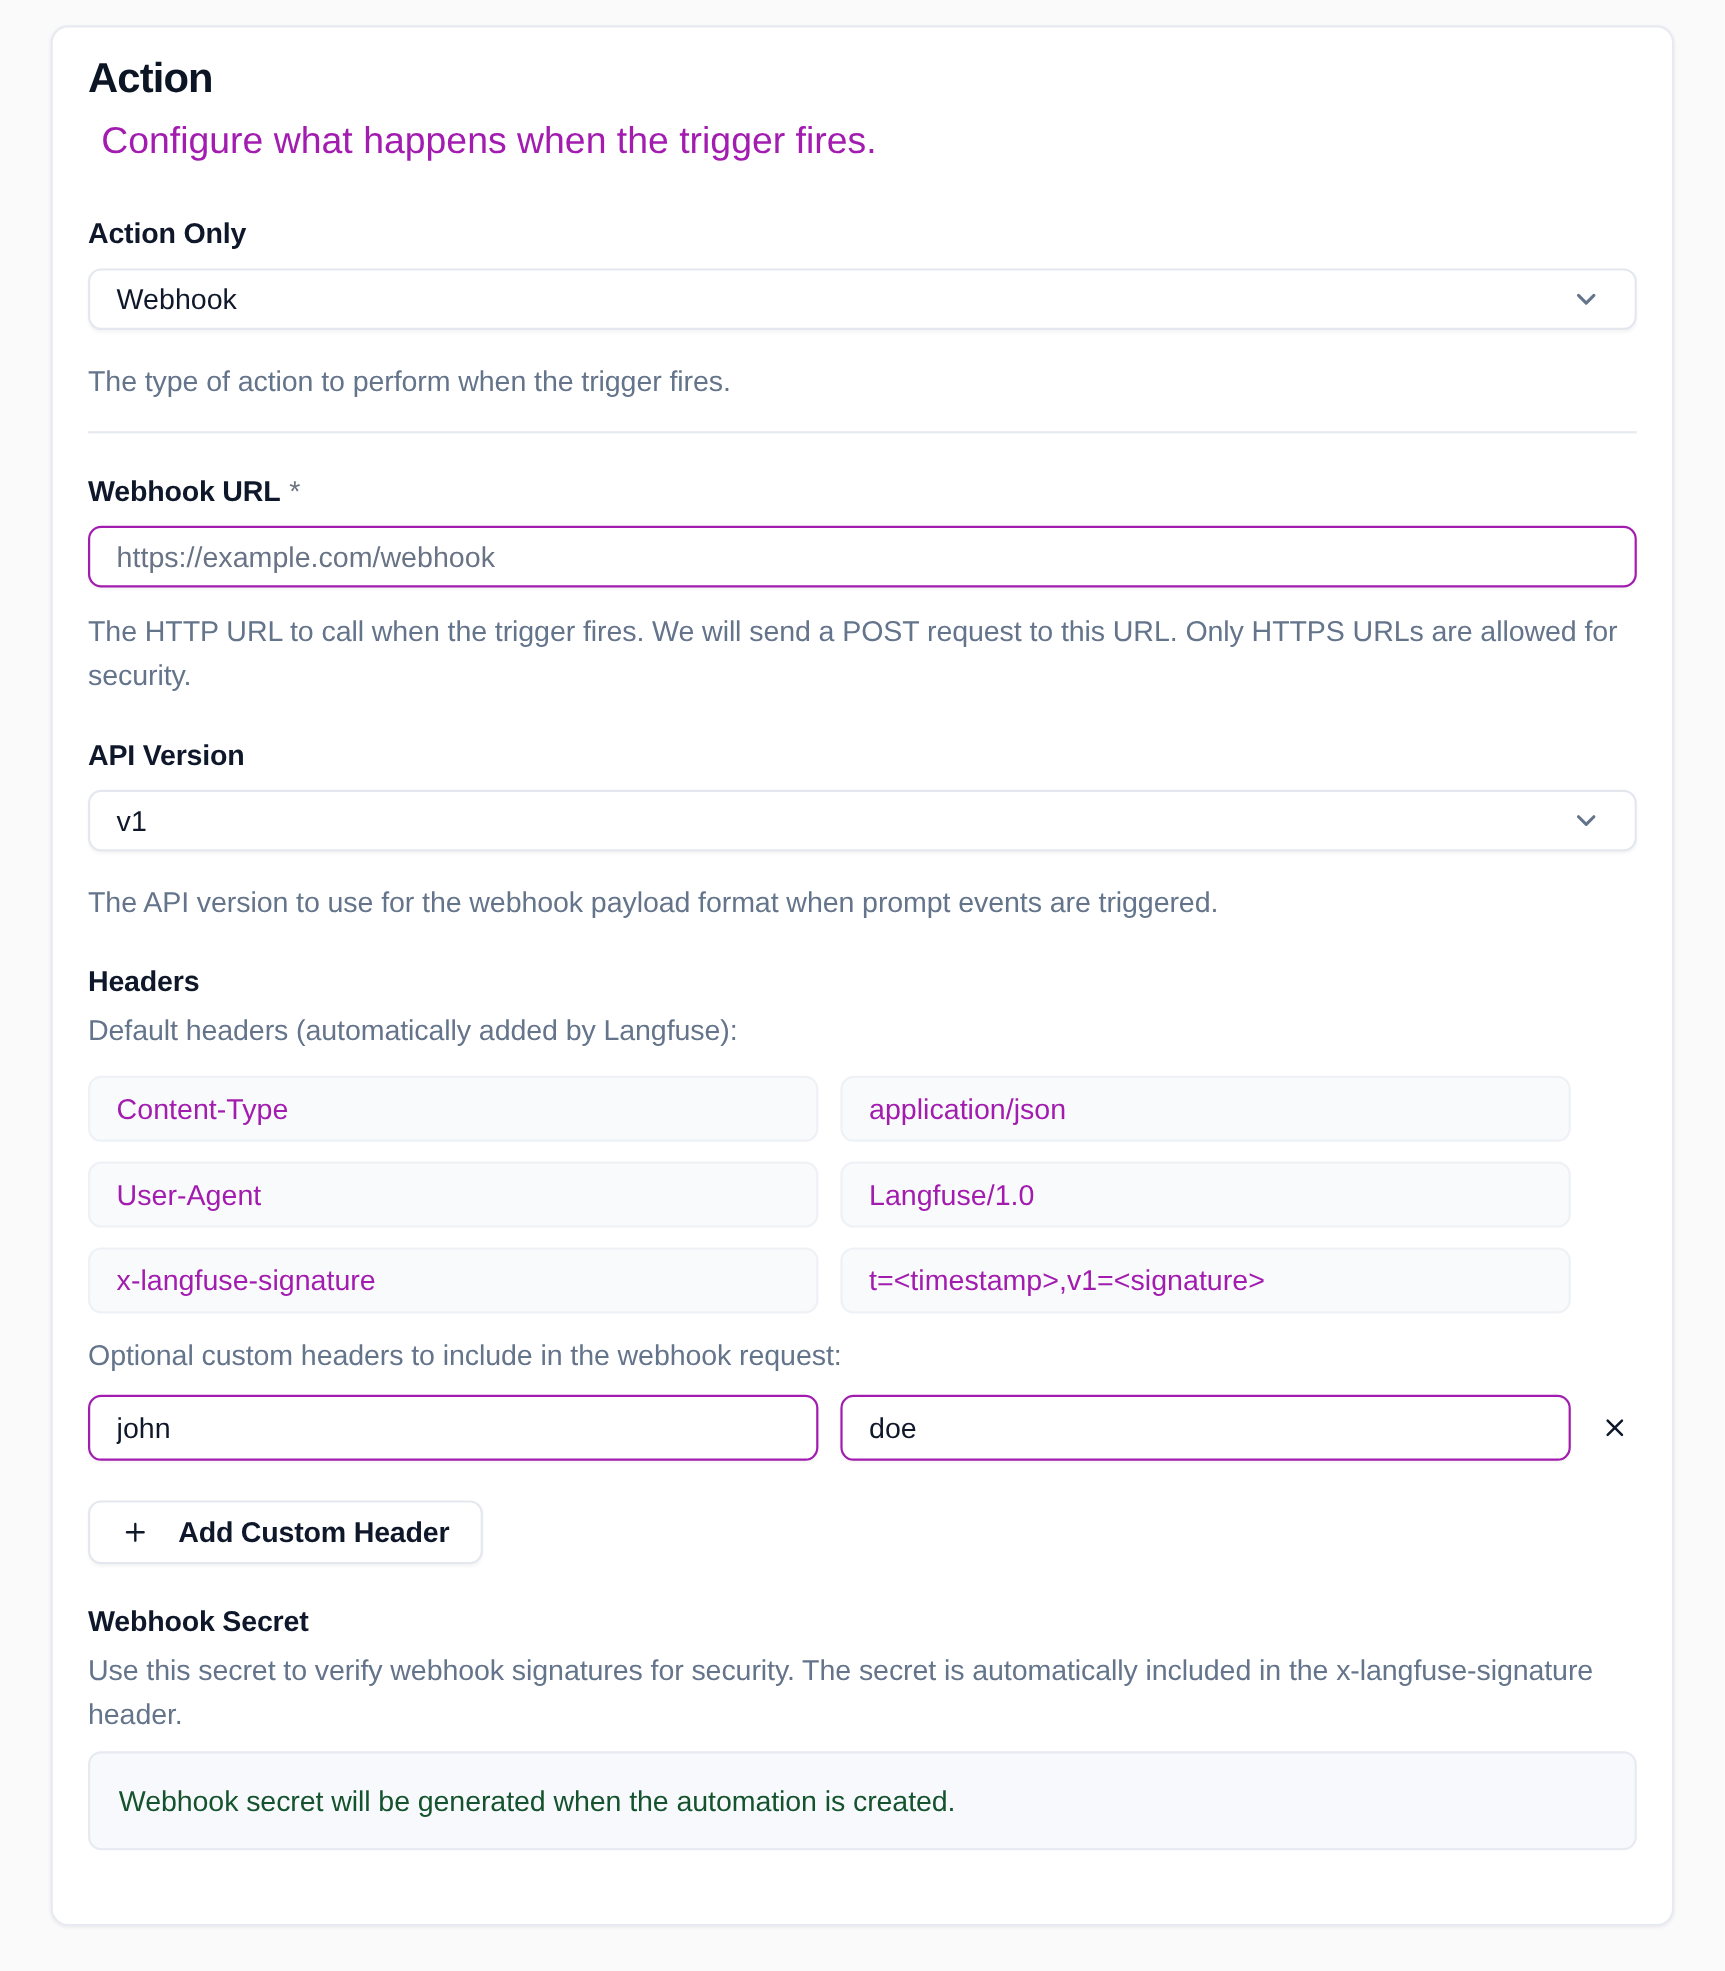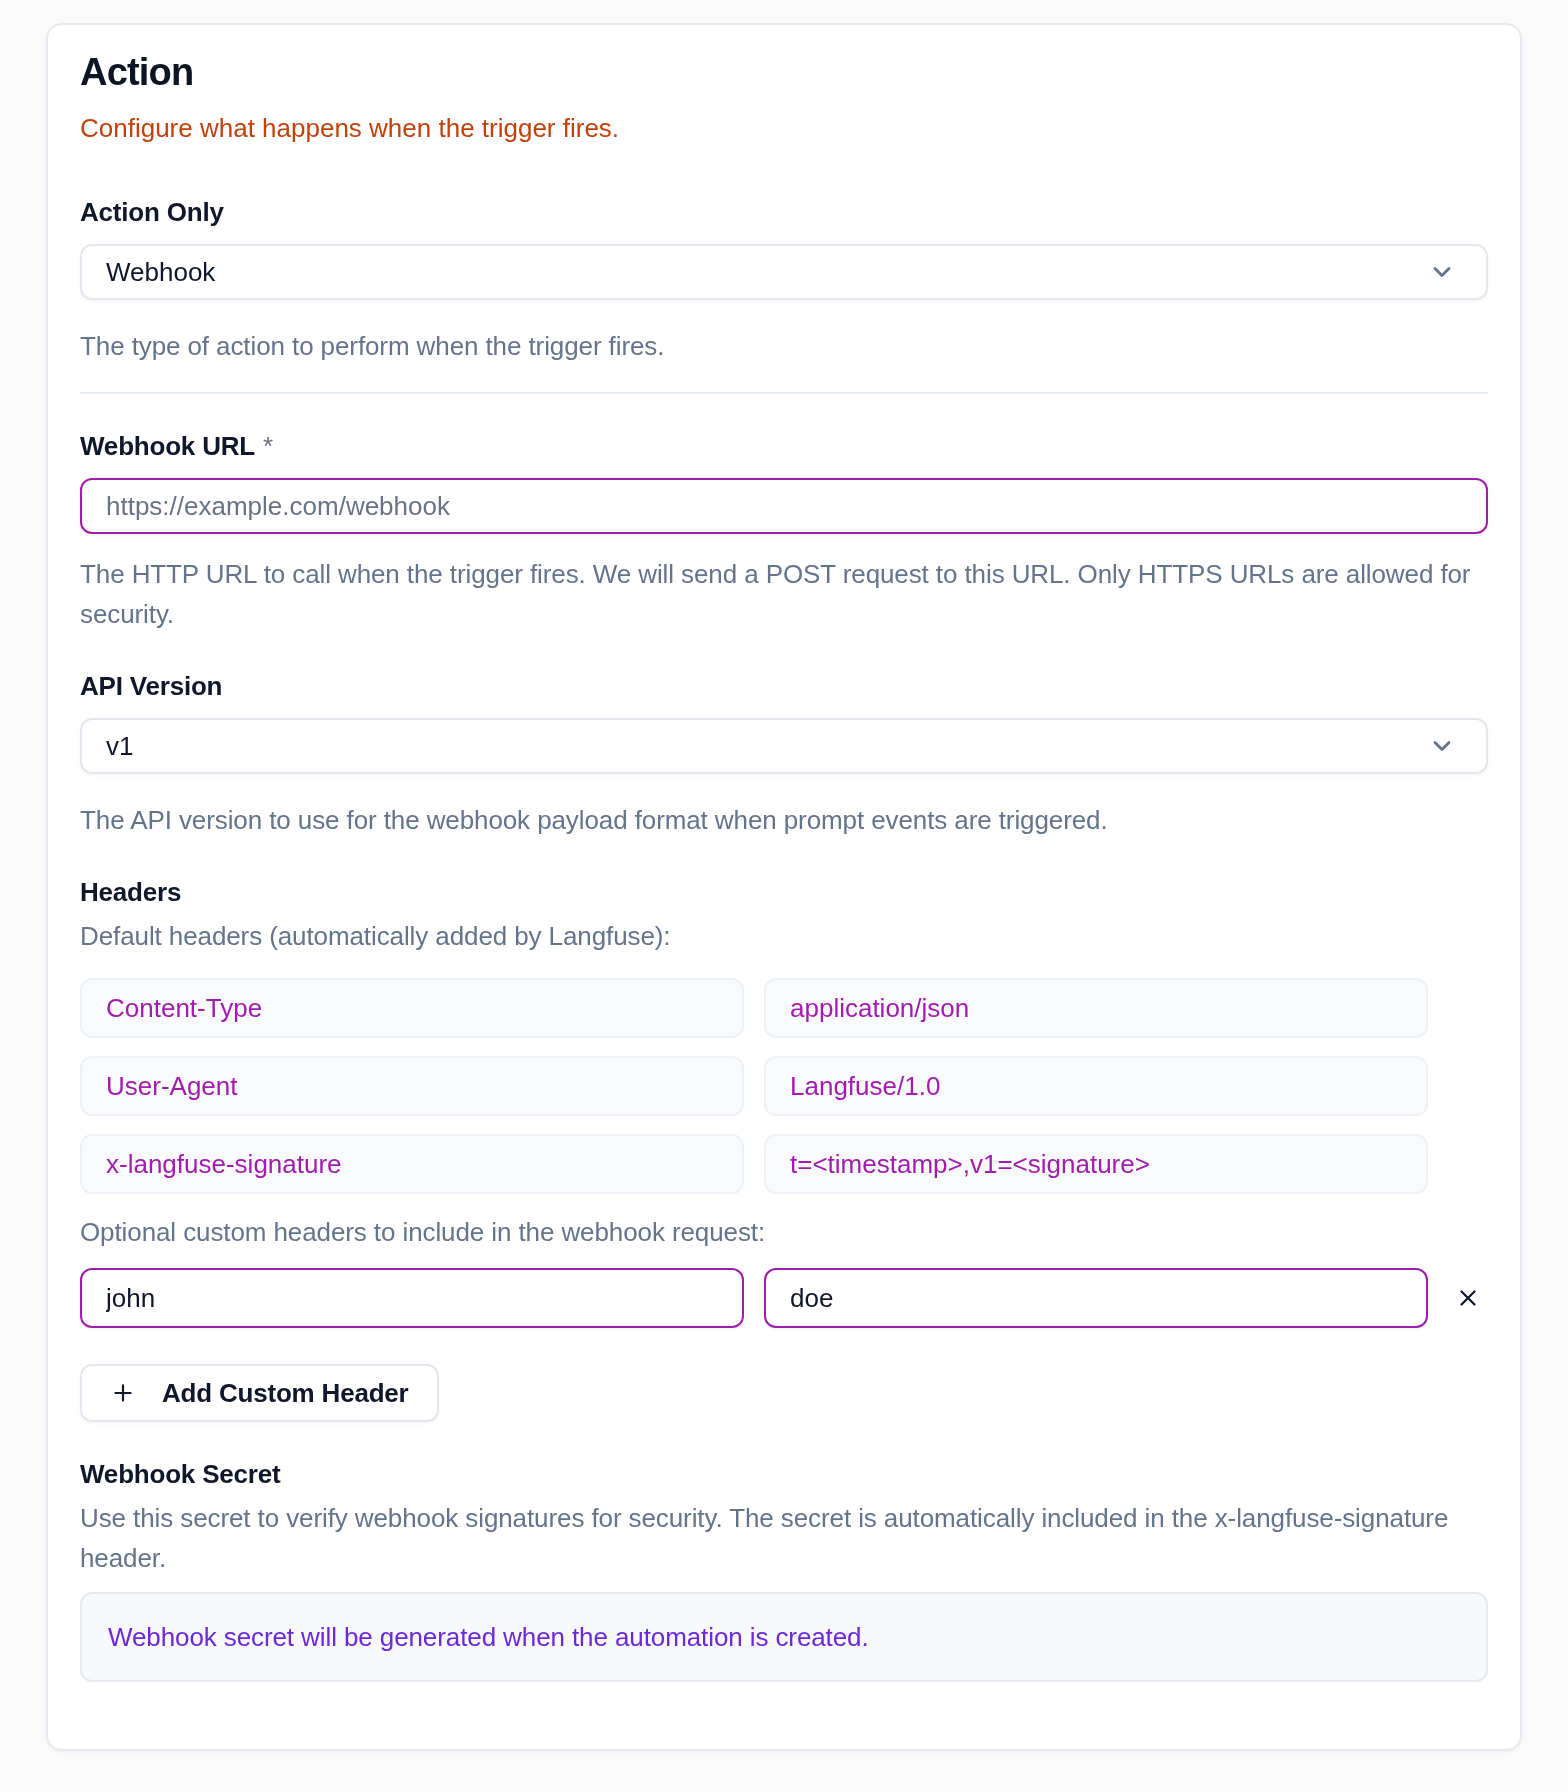--- a/index.html
+++ b/index.html
@@ -23,24 +23,24 @@
   }
   h1 {
     margin: 0;
     font-size: 38px;
     line-height: 44px;
     font-weight: 700;
     letter-spacing: -0.8px;
     color: #0b1523;
   }
   .sub {
-    margin: 14px 0 0 0;
-    font-size: 26px;
+    margin: 14px 0 0 12px;
+    font-size: 34px;
     line-height: 40px;
-    color: #c2410c;
+    color: #a21caf;
   }
   .label {
     margin-top: 36px;
     font-size: 26px;
     line-height: 32px;
     font-weight: 600;
     color: #0f172a;
     letter-spacing: -0.2px;
   }
   .label.mt-first { margin-top: 48px; }
@@ -142,21 +142,21 @@
   .secret-box {
     margin-top: 14px;
     min-height: 90px;
     background: #f8f9fc;
     border: 2px solid #e7eaf1;
     border-radius: 12px;
     display: flex;
     align-items: center;
     padding: 0 26px;
     font-size: 26px;
-    color: #6d28d9;
+    color: #14532d;
     letter-spacing: -0.1px;
   }
 </style>
 </head>
 <body>
 
 <main class="card">
 
   <h1>Action</h1>
   <p class="sub">Configure what happens when the trigger fires.</p>

